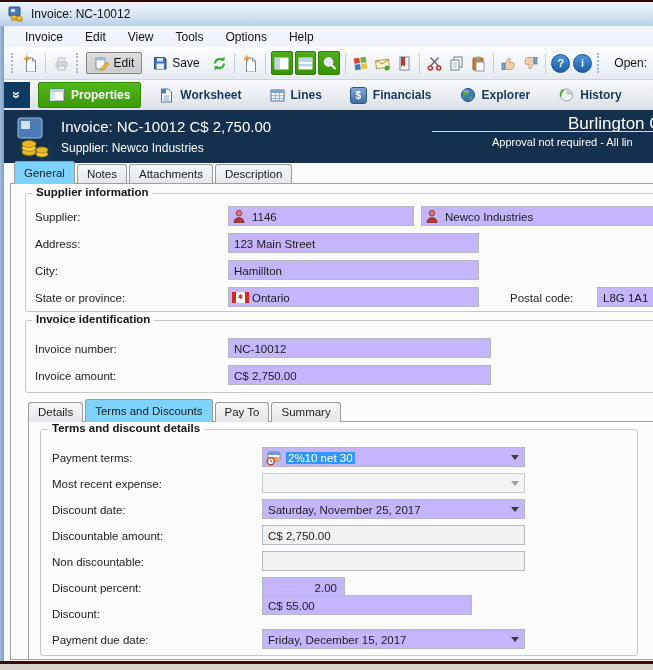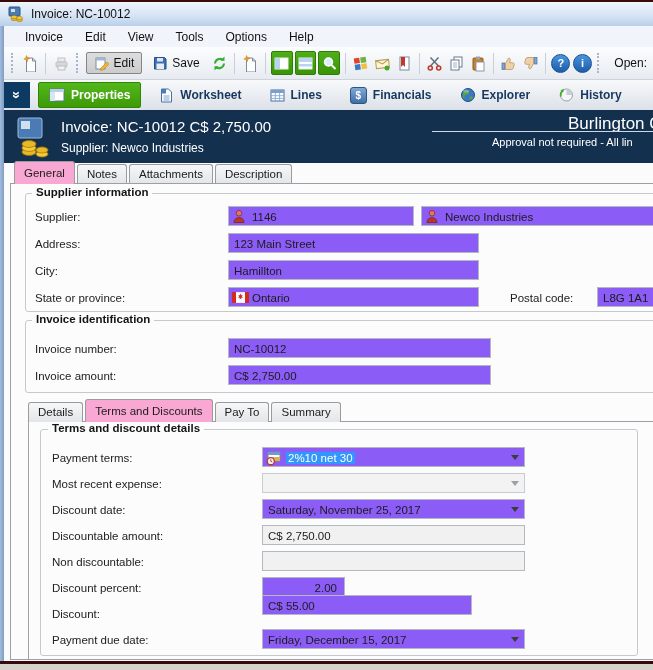--- a/index.html
+++ b/index.html
@@ -53,36 +53,36 @@
   .bn-rt{left:564px;top:4px;font-size:17px;white-space:nowrap;}
   .bn-line{left:428px;top:21px;width:225px;height:1px;background:#cfd9e4;}
   .bn-rb{left:488px;top:26px;font-size:11px;white-space:nowrap;}
   
   .tabstrip{display:flex;align-items:flex-end;gap:2px;}
   .ts1{left:14px;top:162px;height:22px;}
   .ts2{left:28px;top:399px;height:23px;}
   .tab{height:19px;line-height:19px;padding:0 9px;font-size:11.5px;color:#1c1c1c;text-align:center;
     background:linear-gradient(#f6f7f8,#e3e5e8);border:1px solid #9b9b9b;border-bottom:none;
     border-radius:3px 3px 0 0;position:relative;}
-  .tab.sel{height:22px;line-height:22px;background:#f9a8d4;z-index:6;text-align:center;}
+  .tab.sel{height:22px;line-height:22px;background:#7dd3fc;z-index:6;text-align:center;}
   .panel{background:#fcfcfc;border:1px solid #9aa0a6;box-sizing:border-box;}
   .panel1{left:10px;top:183px;width:650px;height:477px;z-index:1;}
   .panel2{left:28px;top:421px;width:632px;height:239px;z-index:3;}
   
   .gbox{border:1px solid #c5c9ce;border-radius:3px;box-sizing:border-box;z-index:4;}
   .gb1{left:25px;top:193px;width:635px;height:119px;z-index:2;}
   .gb2{left:25px;top:320px;width:635px;height:73px;z-index:2;}
   .gb3{left:40px;top:429px;width:598px;height:227px;}
   .legend{font-size:11.5px;font-weight:bold;color:#141414;background:#fcfcfc;padding:0 4px;white-space:nowrap;z-index:5;}
   .lg1{left:32px;top:186px;}
   .lg2{left:32px;top:313px;}
   .lg3{left:48px;top:422px;}
   
   .lbl{font-size:11.5px;color:#222;height:20px;line-height:20px;white-space:nowrap;z-index:5;}
-  .fld{height:20px;border:1px solid #b4b8bf;background:#8b5cf6;font-size:11.5px;line-height:18px;
+  .fld{height:20px;border:1px solid #b4b8bf;background:#c4b5fd;font-size:11.5px;line-height:18px;
     padding:1px 5px 0 5px;color:#1c1c1c;box-sizing:border-box;white-space:nowrap;overflow:hidden;z-index:5;}
   .fld.ro{background:#f1f1f2;}
   .fld.dis{background:#f3f3f4;border-color:#c9ccd1;}
   .fld.icn{padding-left:23px;}
   .fld .fic{position:absolute;left:3px;top:2px;}
   .fld.num{text-align:right;padding-right:7px;}
   .combo .arrowbox{position:absolute;right:1px;top:1px;bottom:1px;width:16px;display:flex;align-items:center;justify-content:center;background:transparent;}
   .tri{width:0;height:0;border-left:4px solid transparent;border-right:4px solid transparent;border-top:5px solid #3c3c3c;}
   .tri.dim{border-top-color:#9aa1a8;}
   .hl{background:#3297fd;color:#fff;padding:0 2px;}

